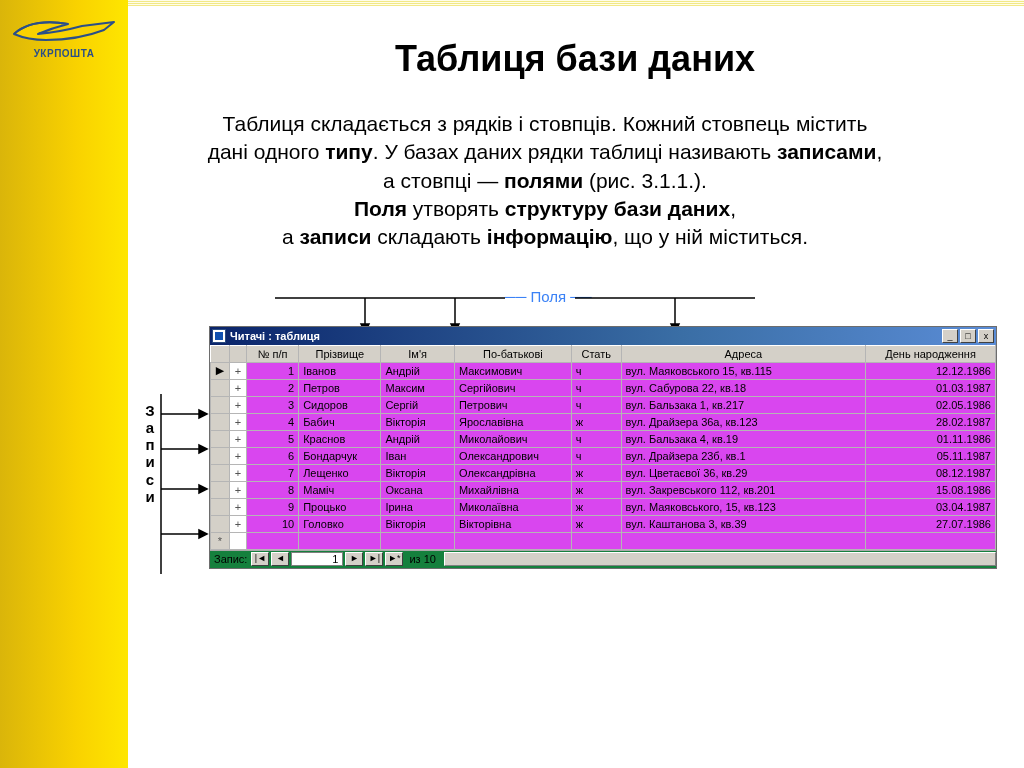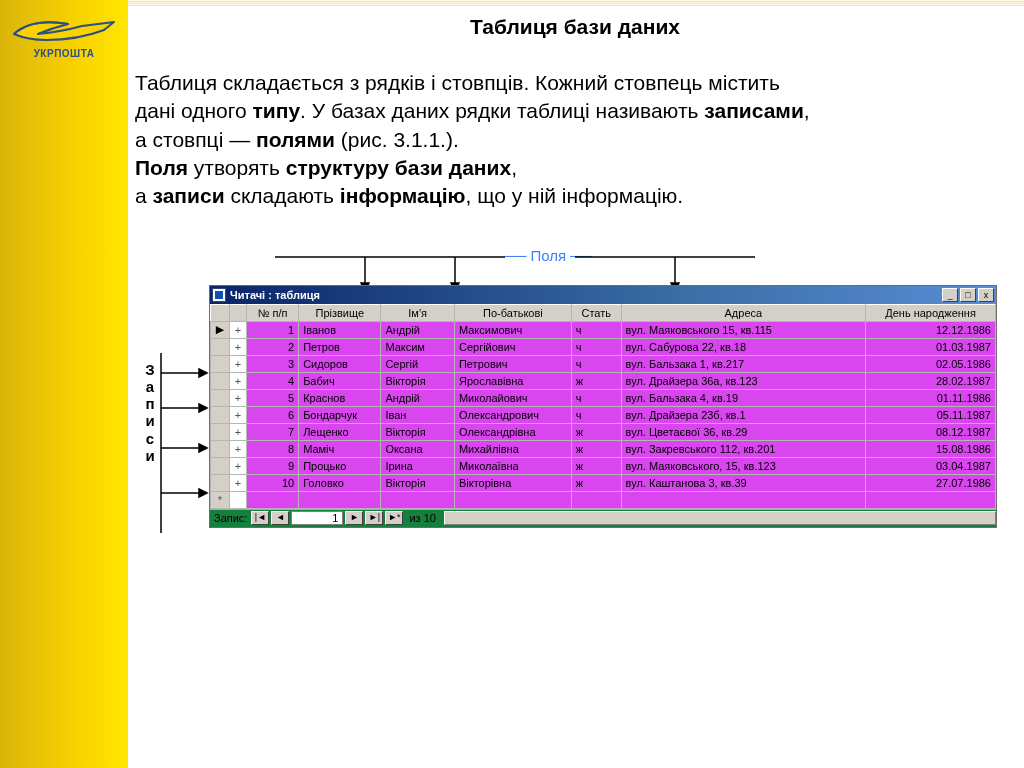--- a/index.html
+++ b/index.html
@@ -45,32 +45,33 @@
     margin-top: -2px;
   }
   .content {
     position: absolute;
     left: 135px;
     top: 0;
     width: 880px;
     height: 760px;
   }
   h1 {
-    font-size: 21px;
+    font-size: 36px;
     font-weight: bold;
     color: #000;
     text-align: center;
-    margin-top: 15px;
+    margin-top: 38px;
   }
   .body-text {
     margin-top: 30px;
     font-size: 21px;
     line-height: 1.35;
     color: #000;
     width: 820px;
+    text-align: center;
   }
   .body-text b { font-weight: bold; }
 
   
   .figure {
     position: relative;
     margin-top: 32px;
     width: 880px;
     height: 380px;
   }
@@ -237,21 +238,21 @@
 </div>
 
 <div class="content">
   <h1>Таблиця бази даних</h1>
 
   <div class="body-text">
     <span>Таблиця складається з рядків і стовпців. Кожний стовпець містить</span><br>
     <span>дані одного </span><b>типу</b><span>. У базах даних рядки таблиці називають </span><b>записами</b><span>,</span><br>
     <span>а стовпці — </span><b>полями</b><span> (рис. 3.1.1.).</span><br>
     <b>Поля</b><span> утворять </span><b>структуру бази даних</b><span>,</span><br>
-    <span>а </span><b>записи</b><span> складають </span><b>інформацію</b><span>, що у ній інформацію.</span>
+    <span>а </span><b>записи</b><span> складають </span><b>інформацію</b><span>, що у ній міститься.</span>
   </div>
 
   <div class="figure">
 
     <div class="label-fields">
       ──&nbsp;<span>Поля</span>&nbsp;──
     </div>
     <svg class="arrows-top" viewBox="0 0 480 38">
       <g stroke="#000" stroke-width="1.5" fill="#000">
         <line x1="90" y1="2" x2="90" y2="30"></line>

